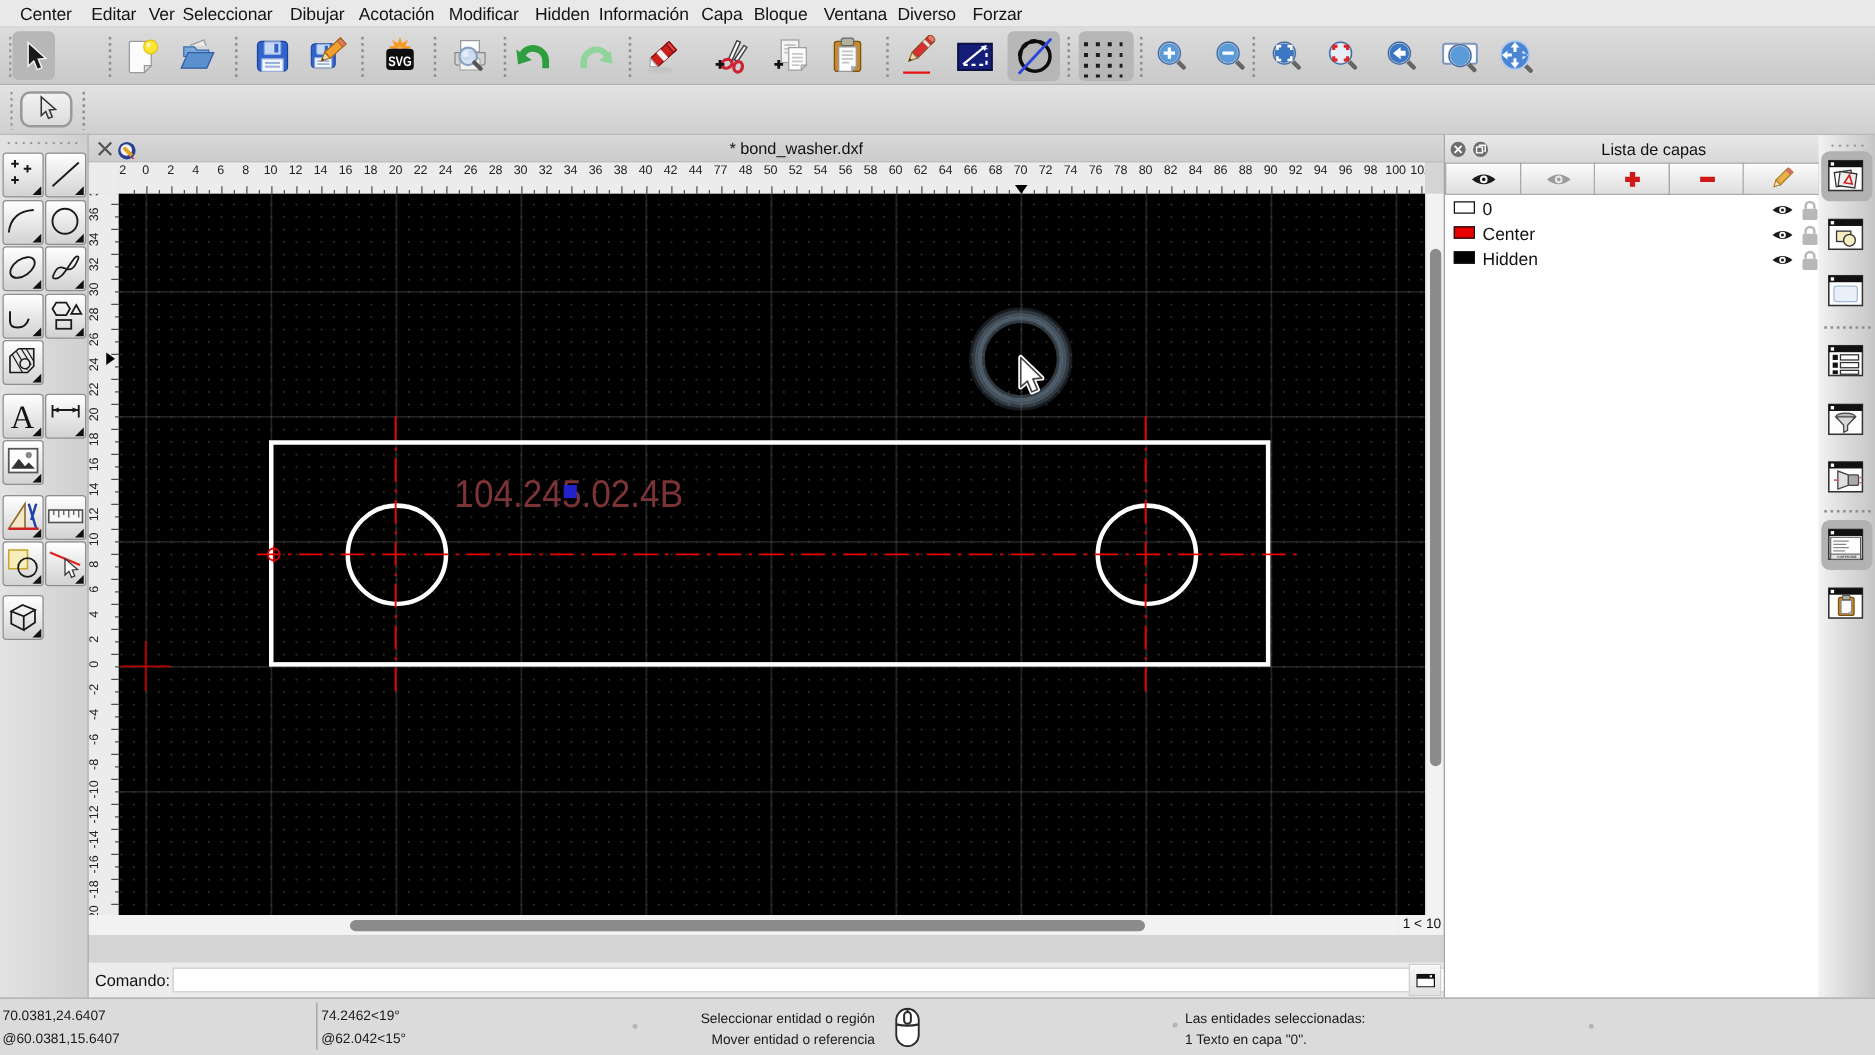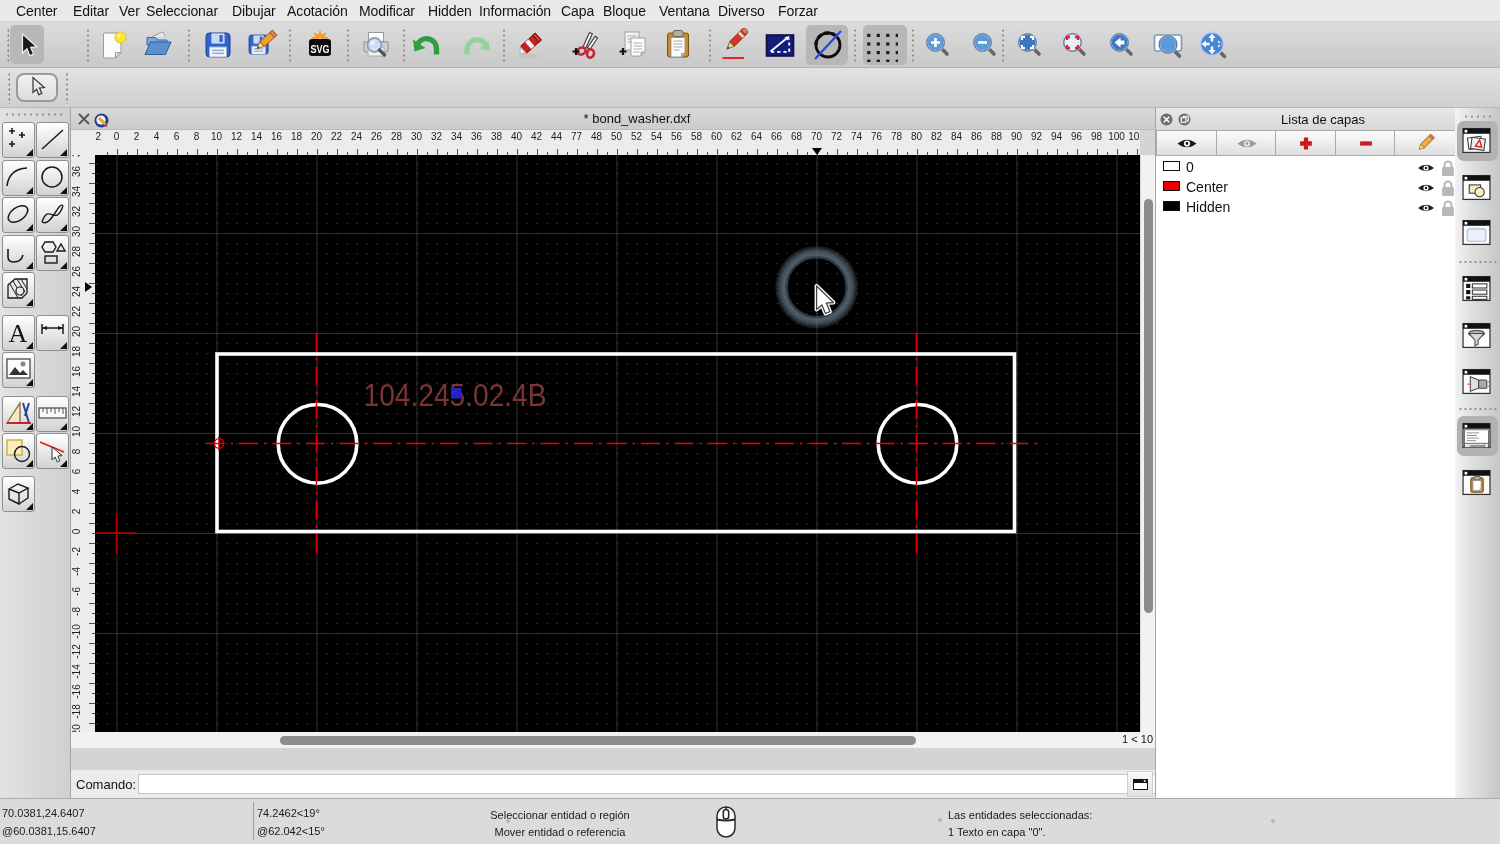--- a/index.html
+++ b/index.html
@@ -905,21 +905,21 @@
         <path d="M18.5 18.5 l-3 2 2.8 0.3 z" fill="#d0d0d0" stroke="#888" stroke-width="0.5"></path>
       </svg>
     </div>
   <div id="statusbar" class="abs">
       <span class="s1">70.0381,24.6407</span>
       <span class="s2">@60.0381,15.6407</span>
       <div class="statsep" style="left:253px;"></div>
       <span class="s1" style="left:257px;">74.2462&lt;19°</span>
       <span class="s2" style="left:257px;">@62.042&lt;15°</span>
       <div style="position:absolute;left:506px;top:20px;width:4px;height:4px;border-radius:2px;background:#b5b5b5;"></div>
-      <div style="position:absolute;left:420px;top:8px;width:280px;text-align:center;line-height:16.5px;">Seleccionar entidad o región<br>Mover entidad o referencia</div>
+      <div style="position:absolute;left:420px;top:8px;width:280px;text-align:right;line-height:16.5px;">Seleccionar entidad o región<br>Mover entidad o referencia</div>
       <svg style="position:absolute;left:716px;top:7px" width="20" height="32" viewBox="0 0 20 32">
         <rect x="1" y="1" width="18" height="30" rx="9" fill="#fff" stroke="#2a2a2a" stroke-width="1.5"></rect>
         <path d="M1 13.5 Q10 15.5 19 13.5" fill="none" stroke="#2a2a2a" stroke-width="1.8"></path>
         <rect x="7.3" y="3.5" width="5.4" height="9.5" rx="2.7" fill="#fff" stroke="#2a2a2a" stroke-width="1.6"></rect>
         <line x1="10" y1="1" x2="10" y2="3.5" stroke="#2a2a2a" stroke-width="1.6"></line>
       </svg>
       <div style="position:absolute;left:938px;top:19px;width:4px;height:4px;border-radius:2px;background:#b5b5b5;"></div>
       <div style="position:absolute;left:948px;top:8px;line-height:16.5px;">Las entidades seleccionadas:<br>1 Texto en capa "0".</div>
       <div style="position:absolute;left:1271px;top:20px;width:4px;height:4px;border-radius:2px;background:#b5b5b5;"></div>
     </div>

